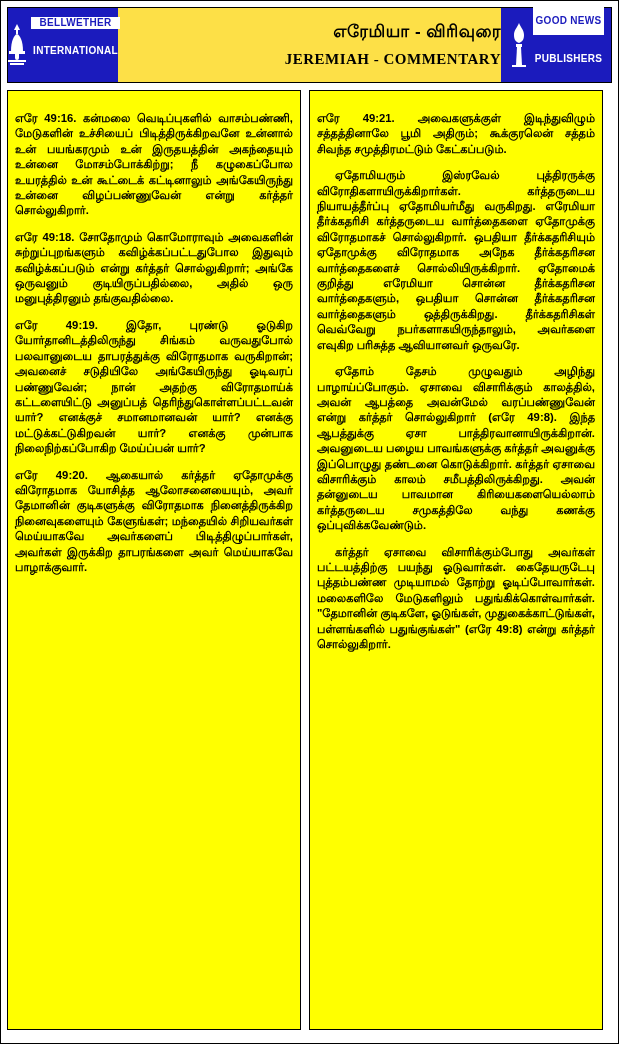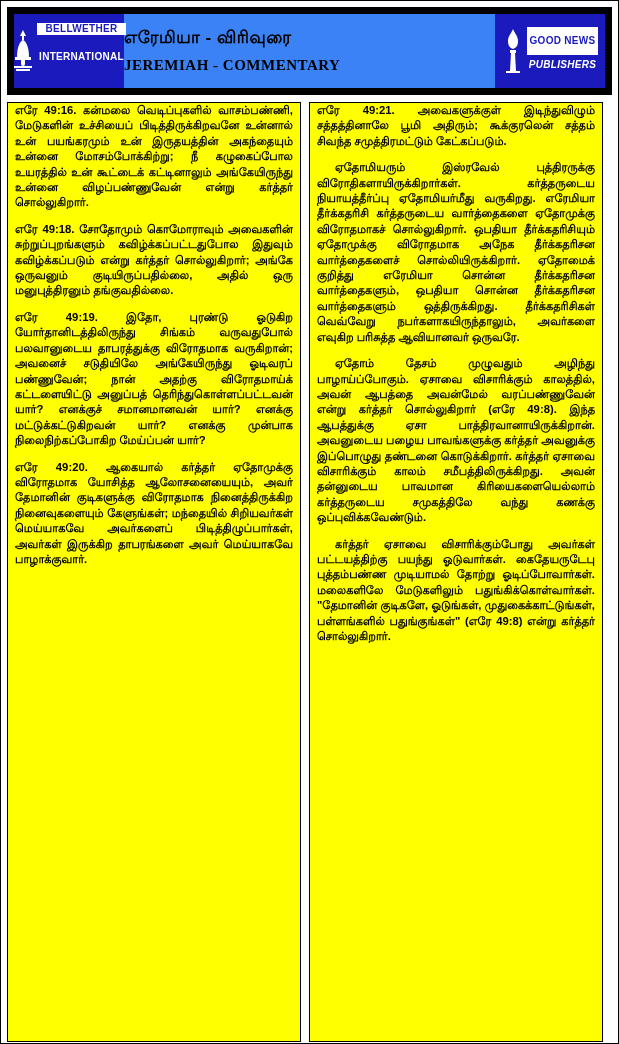--- a/index.html
+++ b/index.html
@@ -21,24 +21,24 @@
     border: 1px solid #000;
     padding: 6px;
     background: #ffffff;
     position: relative;
   }
 
   
   .header {
     display: flex;
     align-items: stretch;
-    border: 7px solid #000000;
-    height: 88px;
-    box-sizing: border-box;
-    background: #3b82f6;
+    border: 1px solid #000000;
+    height: 76px;
+    box-sizing: border-box;
+    background: #fde047;
   }
   .logo-box {
     width: 110px;
     background: #1b1bbd;
     color: #ffffff;
     display: flex;
     align-items: center;
     justify-content: center;
     gap: 3px;
     padding: 2px;
@@ -70,29 +70,28 @@
     color: #ffffff;
   }
   .logo-text .g1 {
     background: #ffffff;
     color: #1b1bbd;
     display: block;
     padding: 8px 2px;
   }
   .logo-text .g2 {
     display: block;
-    padding: 4px 2px;
+    padding: 18px 2px;
     color: #ffffff;
-    font-style: italic;
   }
   .header-center {
     flex: 1;
     display: flex;
     flex-direction: column;
-    align-items: flex-start;
+    align-items: flex-end;
     justify-content: center;
     gap: 8px;
   }
   .title-tamil {
     font-size: 17px;
     font-weight: bold;
     color: #000;
     letter-spacing: 0.5px;
   }
   .title-english {
@@ -108,21 +107,21 @@
     display: flex;
     gap: 8px;
     margin-top: 7px;
     height: 940px;
   }
   .col {
     width: 294px;
     background: #ffff00;
     border: 1px solid #000;
     box-sizing: border-box;
-    padding: 0 7px;
+    padding: 20px 7px;
     overflow: hidden;
   }
   .para {
     font-size: 11.3px;
     line-height: 15.4px;
     color: #000;
     text-align: justify;
     text-justify: inter-word;
     margin: 0 0 11px 0;
     font-weight: bold;

